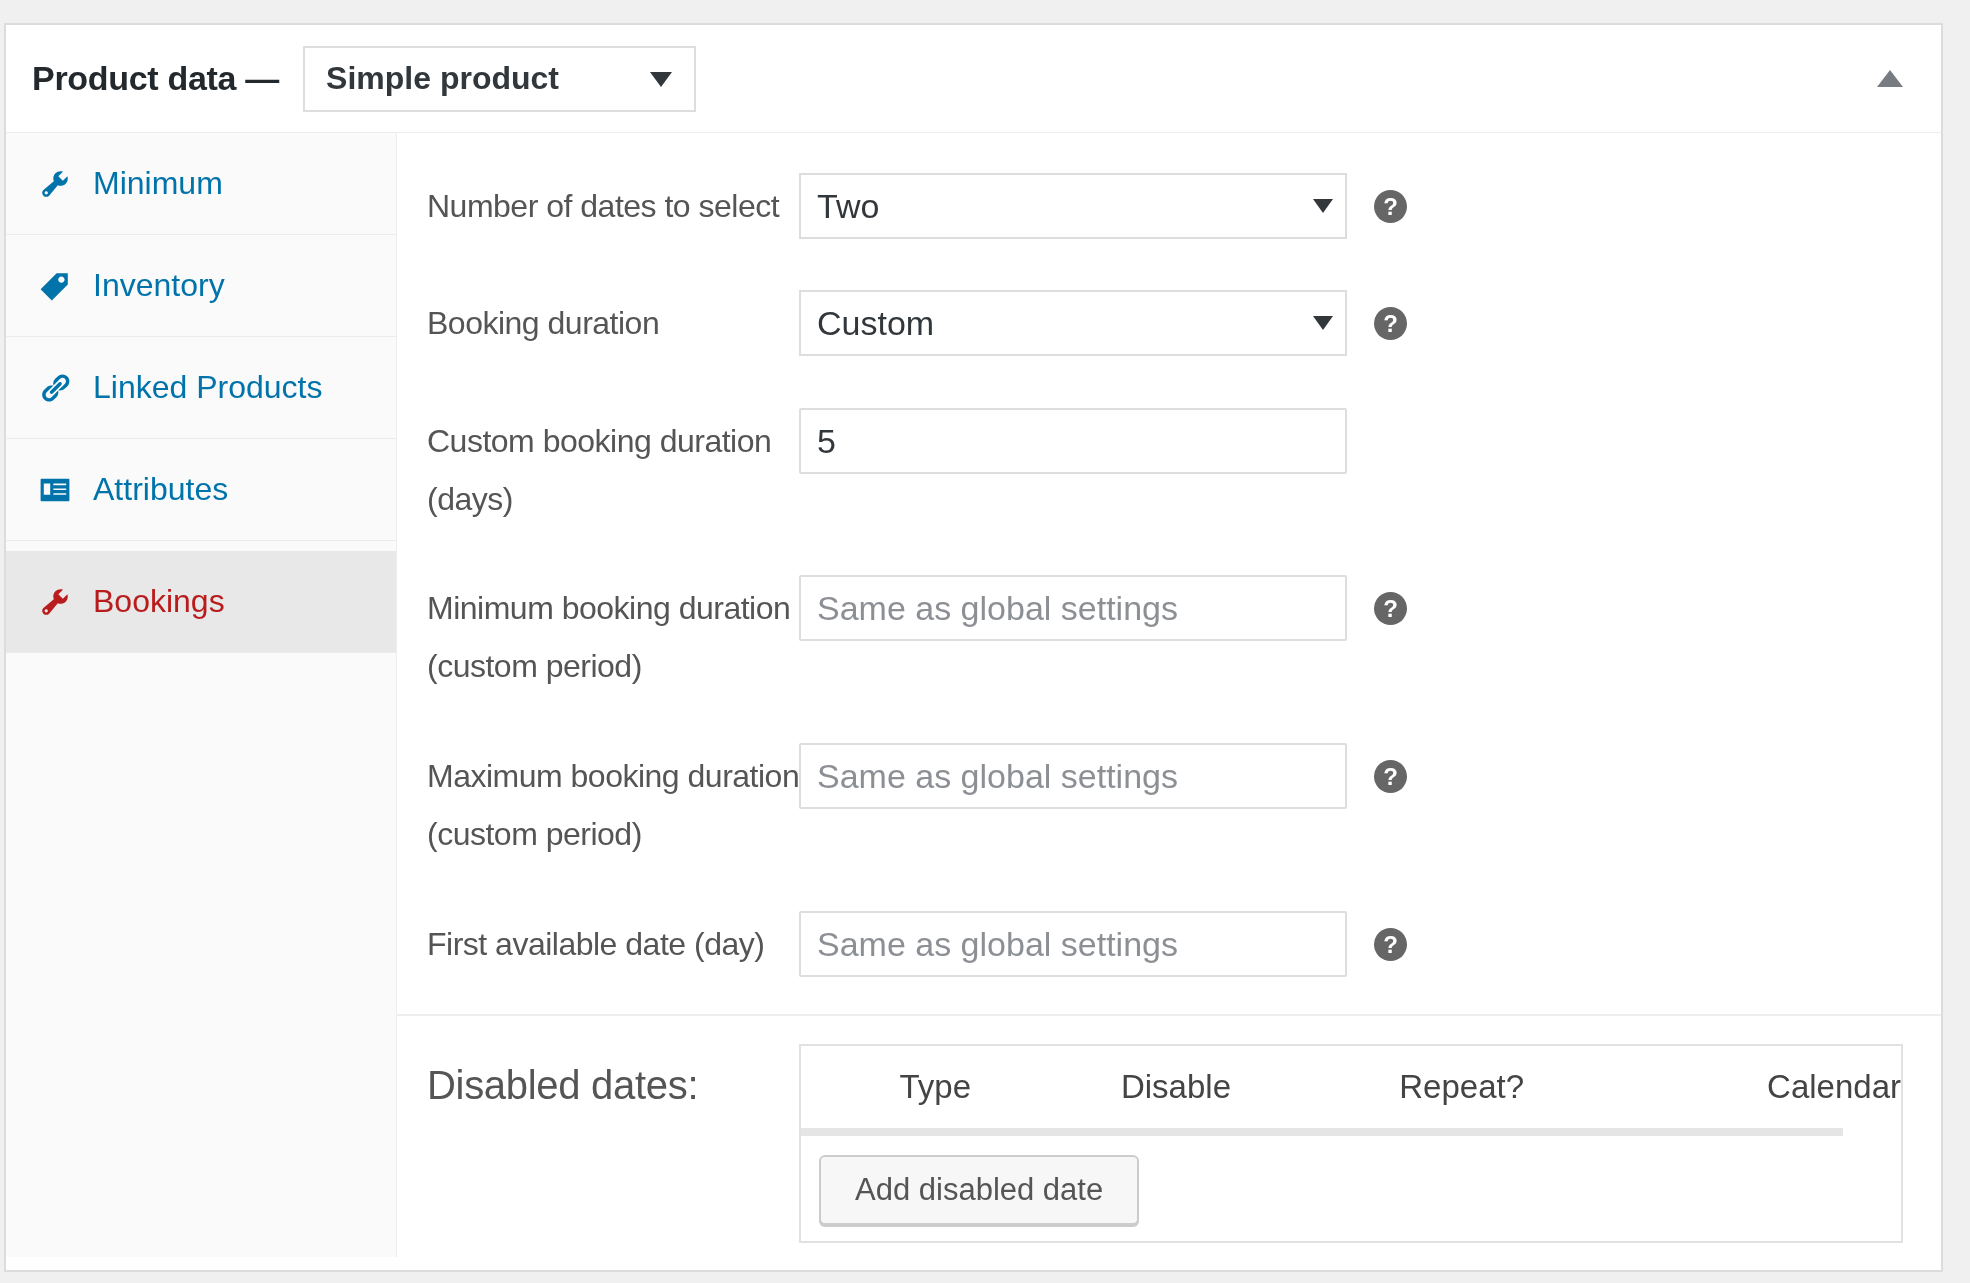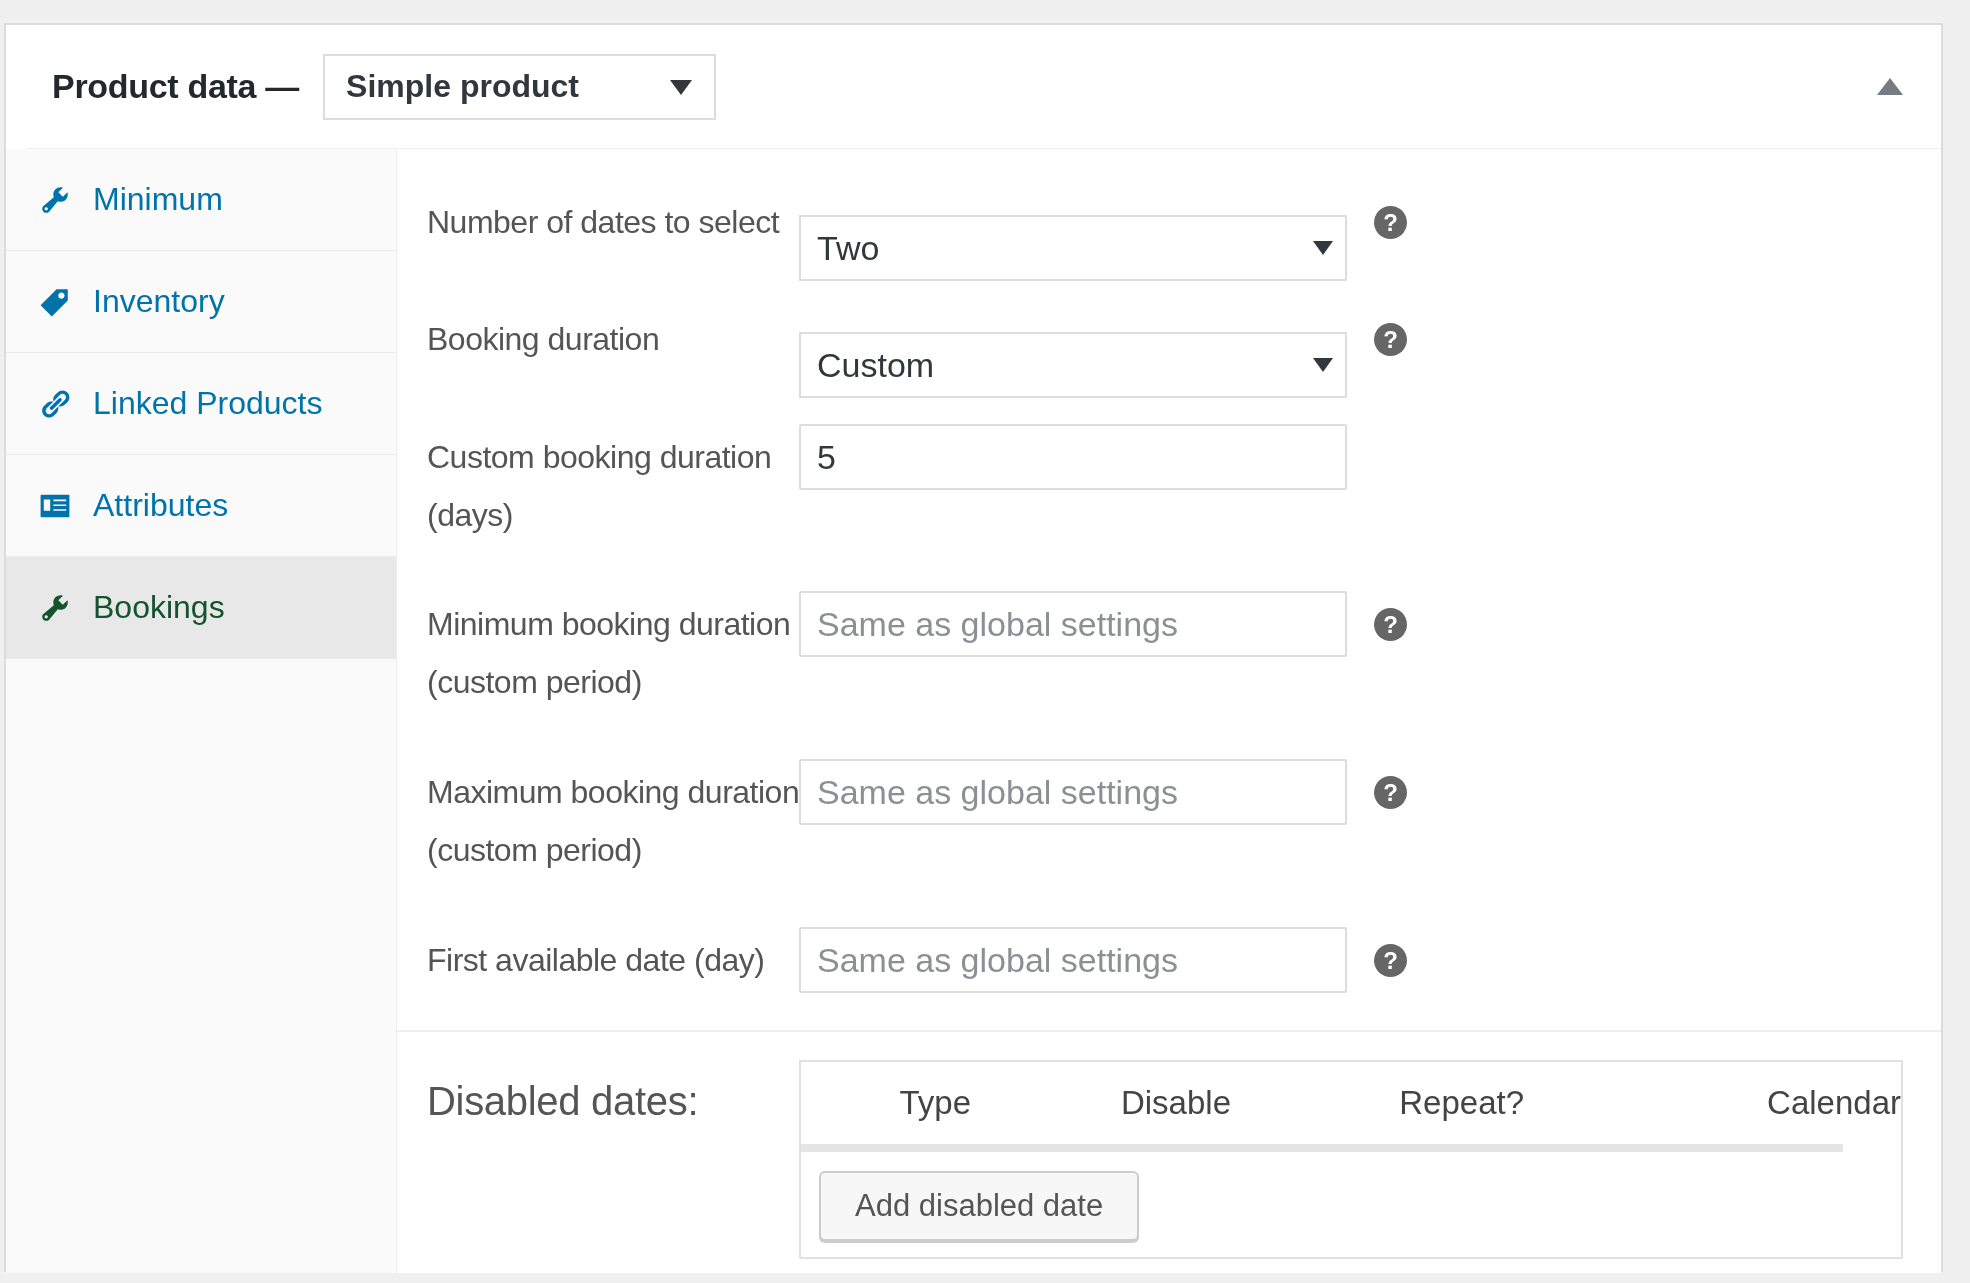--- a/index.html
+++ b/index.html
@@ -9,22 +9,22 @@
     font-family:"Liberation Sans","DejaVu Sans",sans-serif;
     position:relative;
     overflow:hidden;
   }
   .panel {
     position:absolute; left:4px; top:23px; width:1939px; height:1249px;
     background:#fff; border:2px solid #dcdcdc;
   }
   
   .panel-header {
-    height:124px; border-bottom:1px solid #eee;
-    display:flex; align-items:center; position:relative; background:#fff;margin-left:20px;
+    height:108px; border-bottom:1px solid #eee;
+    display:flex; align-items:center; position:relative; background:#fff;
   }
   .panel-title {
     margin-left:26px; font-size:34px; font-weight:bold; color:#23282d;
     letter-spacing:-0.3px; white-space:nowrap;
   }
   .type-select {
     margin-left:24px; position:relative; width:393px; height:66px;
     border:2px solid #ddd; background:#fff; display:flex; align-items:center;
     cursor:pointer;
   }
@@ -49,38 +49,37 @@
   .sidebar {
     width:391px; background:#fafafa; border-right:1px solid #eee; flex:none;
   }
   .tab {
     height:102px; border-bottom:1px solid #ebebeb;
     display:flex; align-items:center; padding-left:33px;
     color:#0073aa; font-size:32px; cursor:pointer; background:#fafafa;
   }
   .tab .ticon { width:32px; height:32px; flex:none; margin-right:22px; }
   .tab .ticon svg { width:32px; height:32px; fill:currentColor; display:block; }
-  .tab.active { background:#e8e8e8; color:#14532d; cursor:default; }
+  .tab.active { background:#e8e8e8; color:#b91c1c; cursor:default;margin-top:10px; }
   .main { flex:1; background:#fff; }
   
   .form-area { padding:40px 5px 0 30px; }
   .frow { display:flex; align-items:flex-start; }
   .frow.h117 { height:117px; } .frow.h118 { height:118px; }
   .frow.h167 { height:167px; } .frow.h168 { height:168px; }
   .frow.h66  { height:66px; }
   .flabel {
     width:372px; flex:none; font-size:32px; color:#555;
     line-height:58px; padding-top:4px; letter-spacing:-0.5px;
   }
   .flabel span { display:block; white-space:nowrap; }
   .fselect {
     position:relative; width:548px; height:66px; flex:none;
     border:2px solid #ddd; background:#fff; display:flex; align-items:center;
     cursor:pointer;
-    margin-top:26px;
   }
   .fselect .val { padding-left:16px; font-size:34px; color:#32373c; }
   .fselect .caret-down { right:12px; border-left-width:10px; border-right-width:10px; border-top-width:14px; }
   .finput {
     width:548px; height:66px; flex:none; border:2px solid #ddd; border-radius:2px;
     background:#fff; font-size:34px; color:#32373c; padding:0 16px;
     font-family:"Liberation Sans","DejaVu Sans",sans-serif; outline:none;
   }
   .finput::placeholder { color:#8c8f94; opacity:1; }
   .help {

